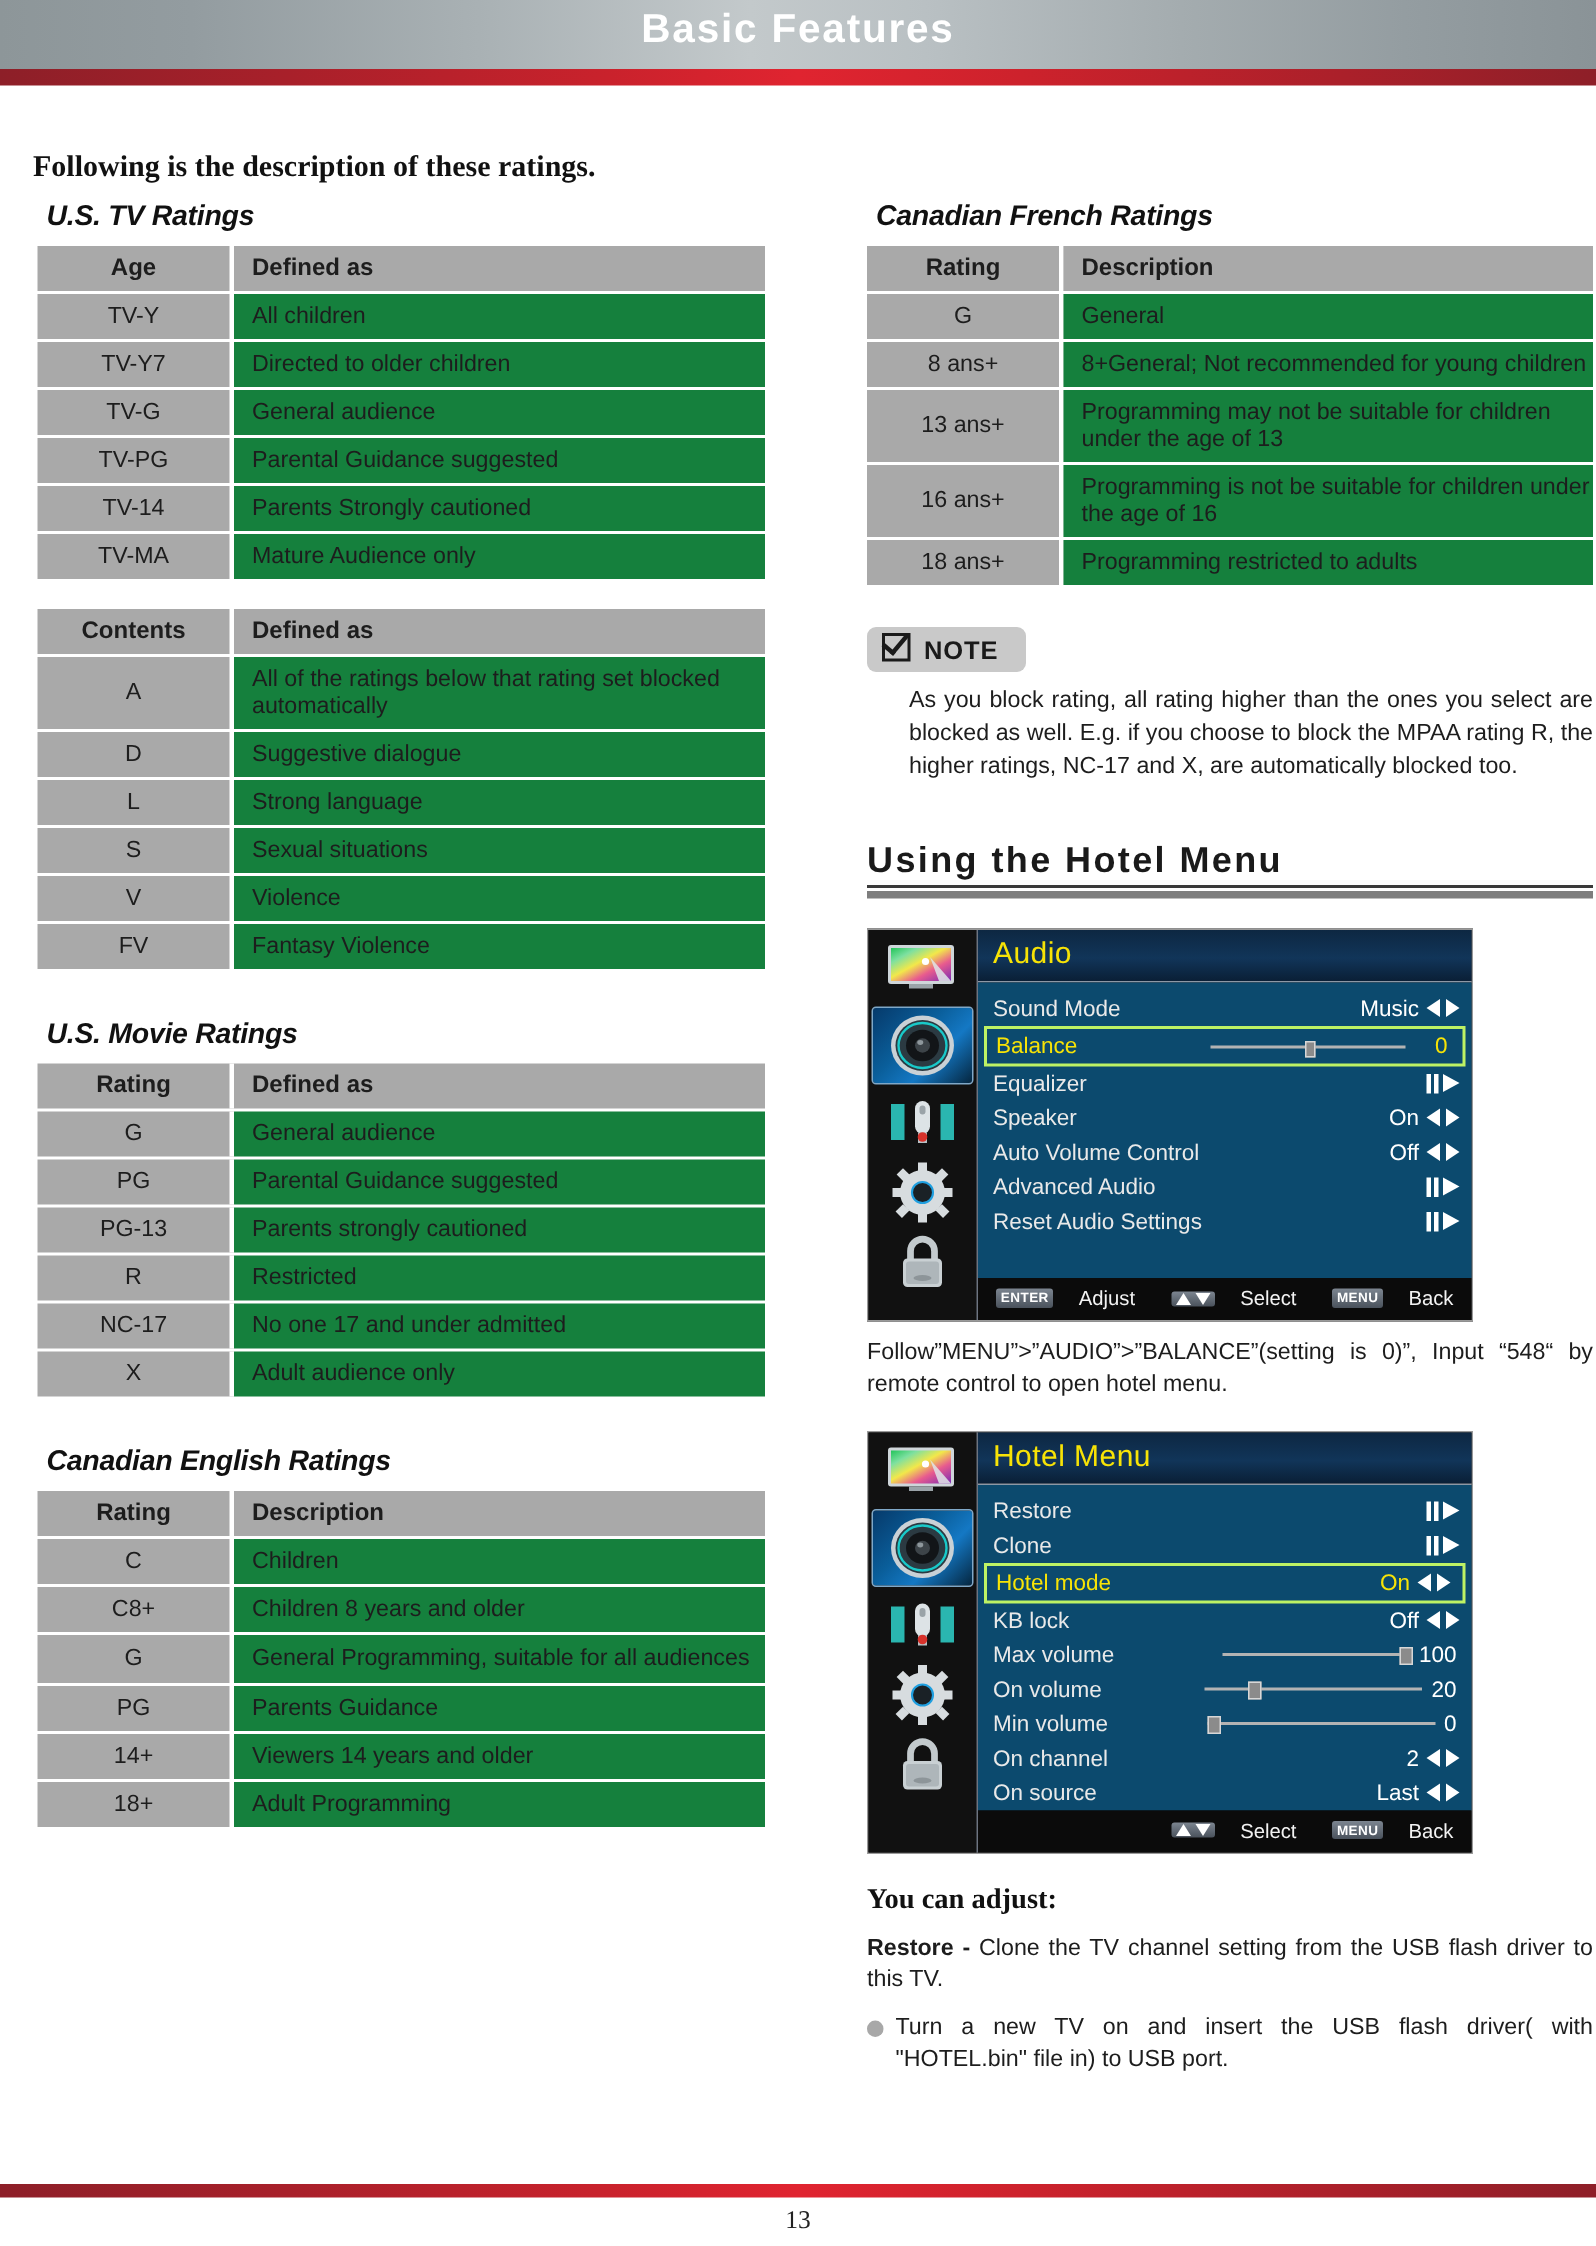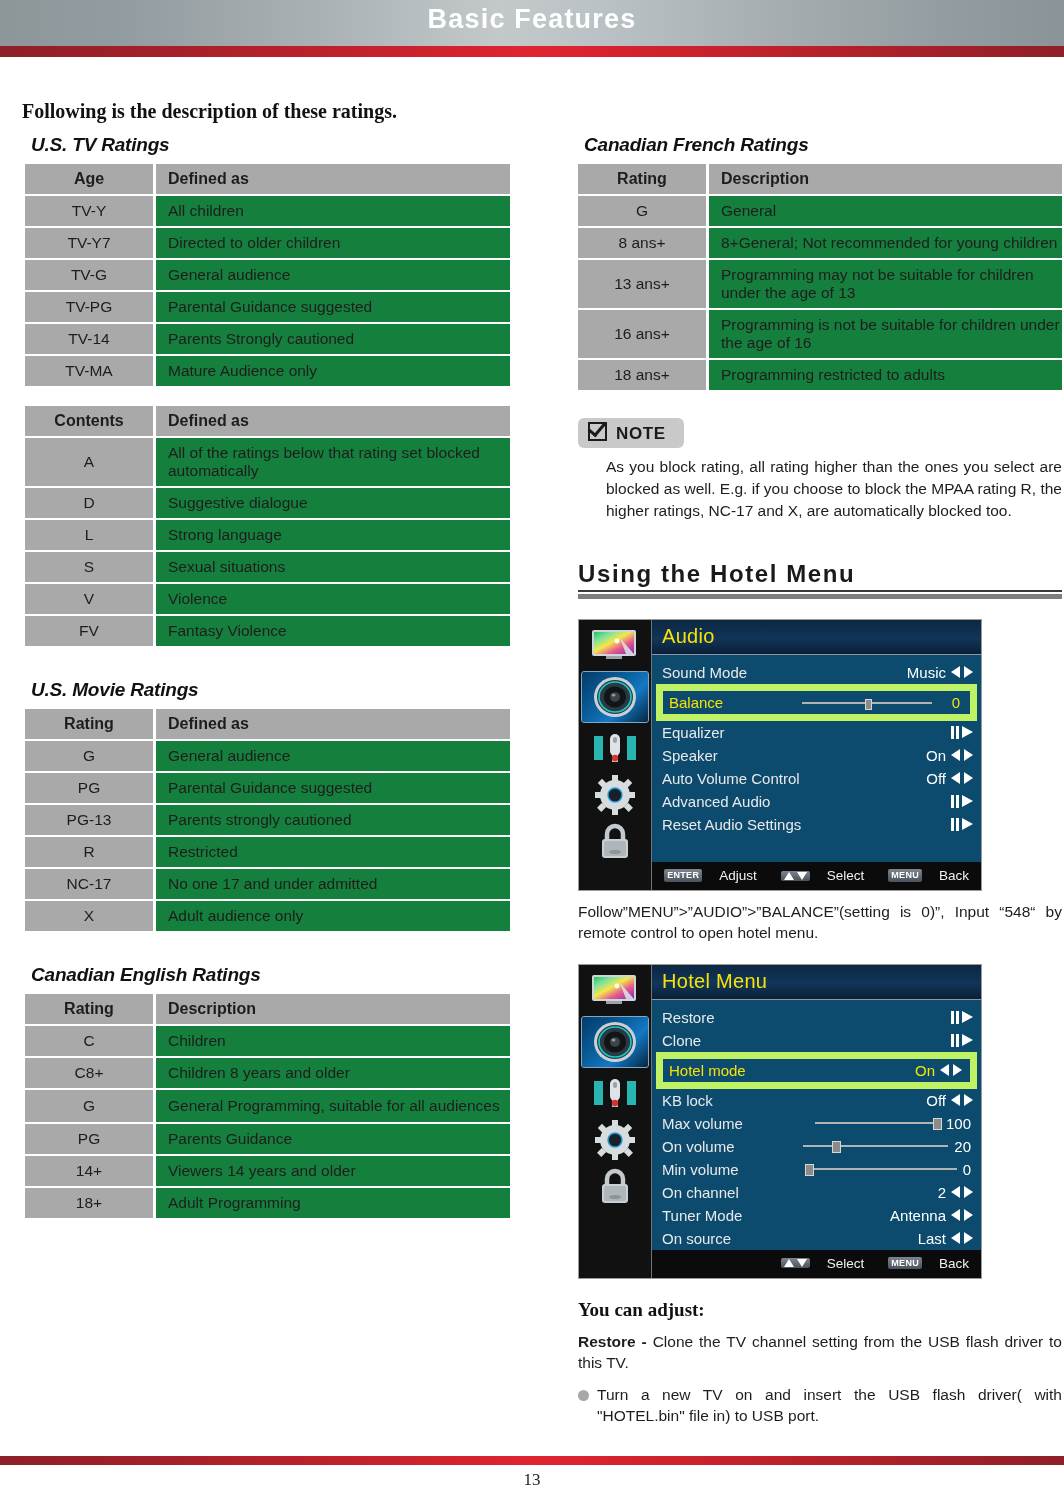--- a/index.html
+++ b/index.html
@@ -251,21 +251,21 @@
   .osd-row {
     display: flex;
     align-items: center;
     padding: 0 8px 0 10px;
     height: 23px;
     color: #e9e9e9;
     font-size: 15px;
     position: relative;
   }
   .osd-row.hl {
-    border: 7px solid #bef264;
+    border: 2px solid #bef264;
     color: #f7e306;
     height: 23px;
     margin: 0 4px;
     padding-left: 6px;
     box-sizing: content-box;
   }
   .osd-row.hl .osd-val { color: #f7e306; }
   .osd-label { white-space: nowrap; }
   .osd-spacer { flex: 1 1 auto; }
   .osd-val {
@@ -924,26 +924,20 @@
           <span class="osd-val num">0</span>
         </div>
 
         <div class="osd-row">
           <span class="osd-label">On channel</span>
           <span class="osd-spacer"></span>
           <span class="osd-val">2</span>
           <span class="lr-arrows"></span>
         </div>
 
-        <div class="osd-row">
-          <span class="osd-label">Tuner Mode</span>
-          <span class="osd-spacer"></span>
-          <span class="osd-val">Antenna</span>
-          <span class="lr-arrows"></span>
-        </div>
 
         <div class="osd-row">
           <span class="osd-label">On source</span>
           <span class="osd-spacer"></span>
           <span class="osd-val">Last</span>
           <span class="lr-arrows"></span>
         </div>
 
       </div>
       <div class="osd-hints">

